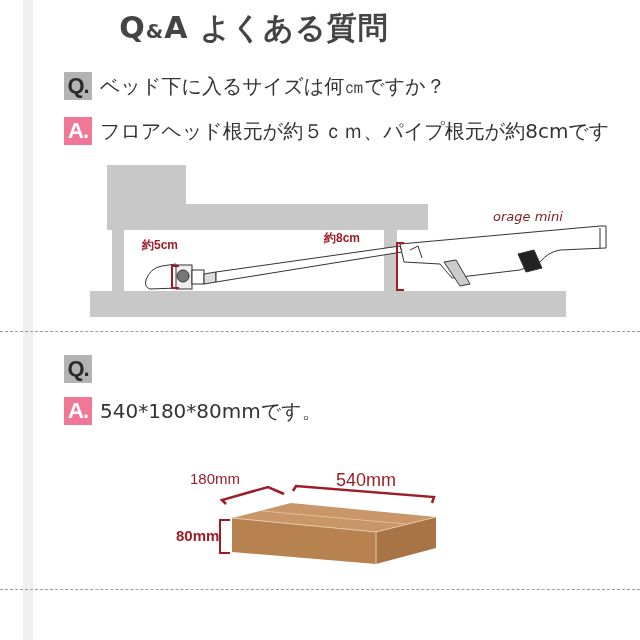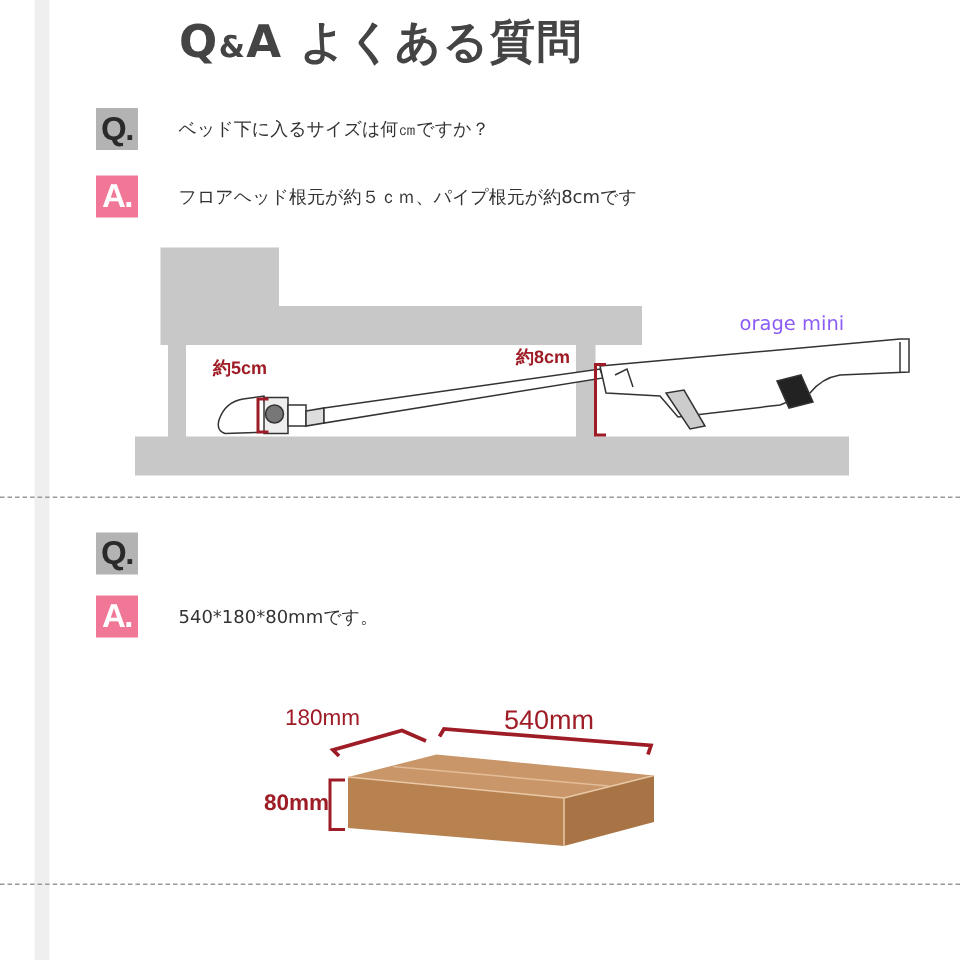--- a/index.html
+++ b/index.html
@@ -4,25 +4,25 @@
 <style>
   html,body{margin:0;padding:0;}
   body{width:640px;height:640px;background:#ffffff;position:relative;overflow:hidden;font-family:"DejaVu Sans","Liberation Sans",sans-serif;color:#333333;}
   .stripe{position:absolute;left:23px;top:0;width:10px;height:640px;background:#efefef;}
   .title{position:absolute;left:0;top:8px;width:508px;text-align:center;font-size:30px;font-weight:bold;color:#444444;letter-spacing:1px;}
   .title .amp{font-size:20px;}
   .qa-row{position:absolute;left:64px;display:flex;align-items:center;}
   .badge{width:28px;height:28px;display:flex;align-items:center;justify-content:center;font-family:"Liberation Sans",sans-serif;font-weight:bold;font-size:22px;letter-spacing:-1px;}
   .badge.q{background:#b3b3b3;color:#2a2a2a;}
   .badge.a{background:#f07896;color:#ffffff;}
-  .qa-text{margin-left:27px;font-size:12px;color:#333333;white-space:nowrap;}
+  .qa-text{margin-left:8px;font-size:20px;color:#333333;white-space:nowrap;}
   .divider{position:absolute;left:0;width:640px;height:0;border-top:1px dashed #9a9a9a;}
   .diagram{position:absolute;left:0;top:0;}
   .lbl{position:absolute;font-family:"Liberation Sans",sans-serif;font-weight:bold;font-size:12px;color:#9e1c26;white-space:nowrap;}
-  .product{position:absolute;font-family:"DejaVu Sans",sans-serif;font-size:13px;color:#8b5cf6;white-space:nowrap;}
+  .product{position:absolute;font-family:"DejaVu Sans",sans-serif;font-size:13px;color:#7f1d1d;white-space:nowrap;font-style:italic;}
 </style>
 </head>
 <body>
 
 <div class="stripe"></div>
 
 <div class="title">
   <span>Q</span><span class="amp">&amp;</span><span>A</span><span> よくある質問</span>
 </div>
 
@@ -59,21 +59,21 @@
     <path d="M518 254 L534 250 L542 268 L526 272 Z" fill="#222"></path>
     <path d="M410 250 L418 246 L422 258" fill="none"></path>
     <line x1="600" y1="228" x2="600" y2="248"></line>
   </g>
 
   <path d="M179 266 H172 V288 H179" fill="none" stroke="#9e1c26" stroke-width="2"></path>
   <path d="M404 243 H397 V290 H404" fill="none" stroke="#9e1c26" stroke-width="2"></path>
 </svg>
 
 <div class="lbl" style="left:142px;top:237px;">約5cm</div>
-<div class="lbl" style="left:324px;top:230px;margin-left:20px;">約8cm</div>
+<div class="lbl" style="left:324px;top:230px;">約8cm</div>
 <div class="product" style="left:493px;top:209px;">orage mini</div>
 
 <div class="divider" style="top:331px;"></div>
 
 <div class="qa-row" style="top:355px;">
   <div class="badge q">Q.</div>
 </div>
 <div class="qa-row" style="top:397px;">
   <div class="badge a">A.</div>
   <div class="qa-text">540*180*80mmです。</div>

